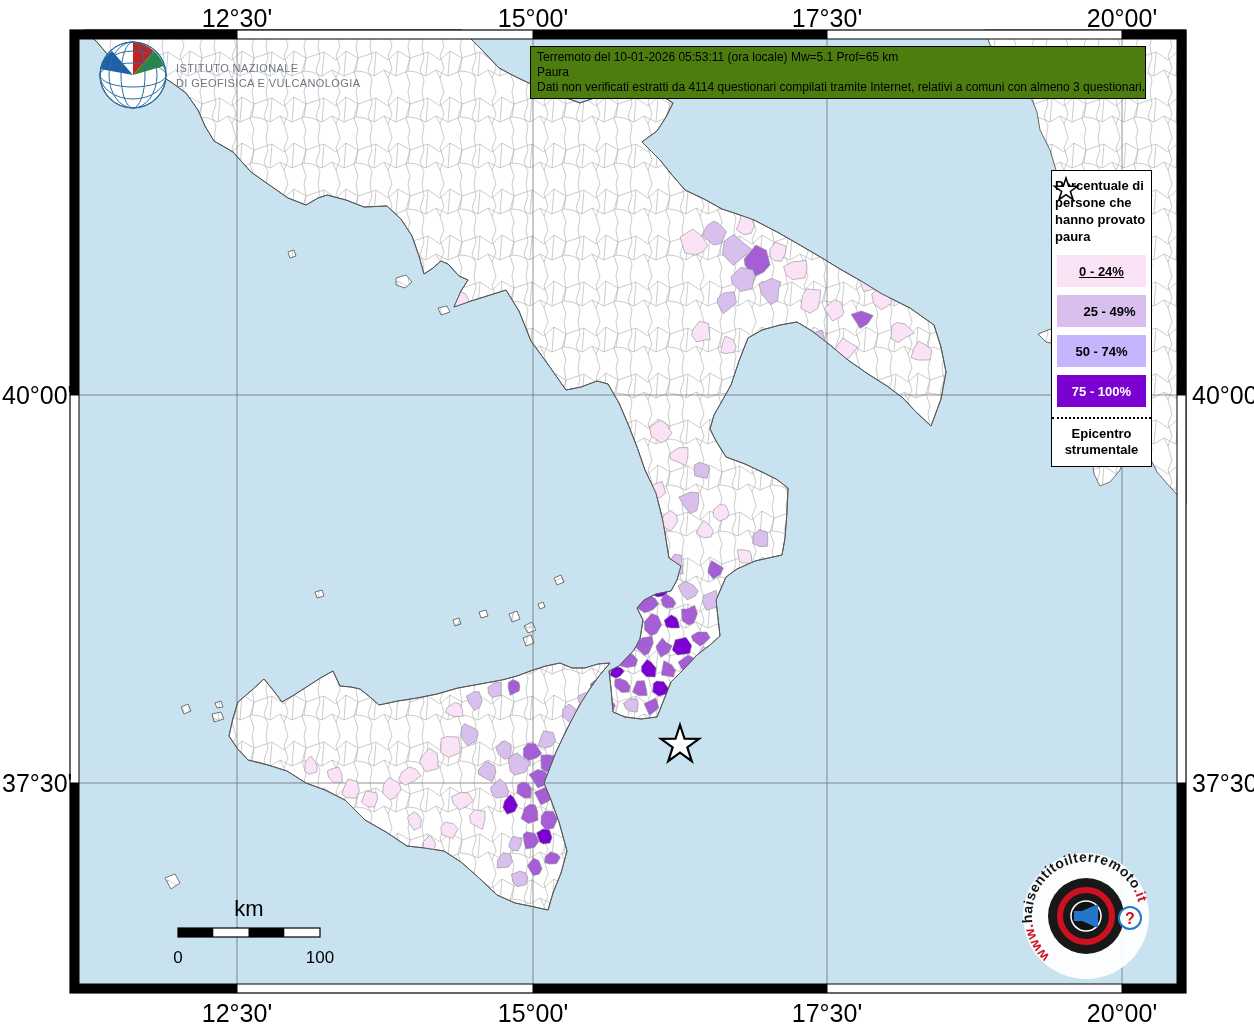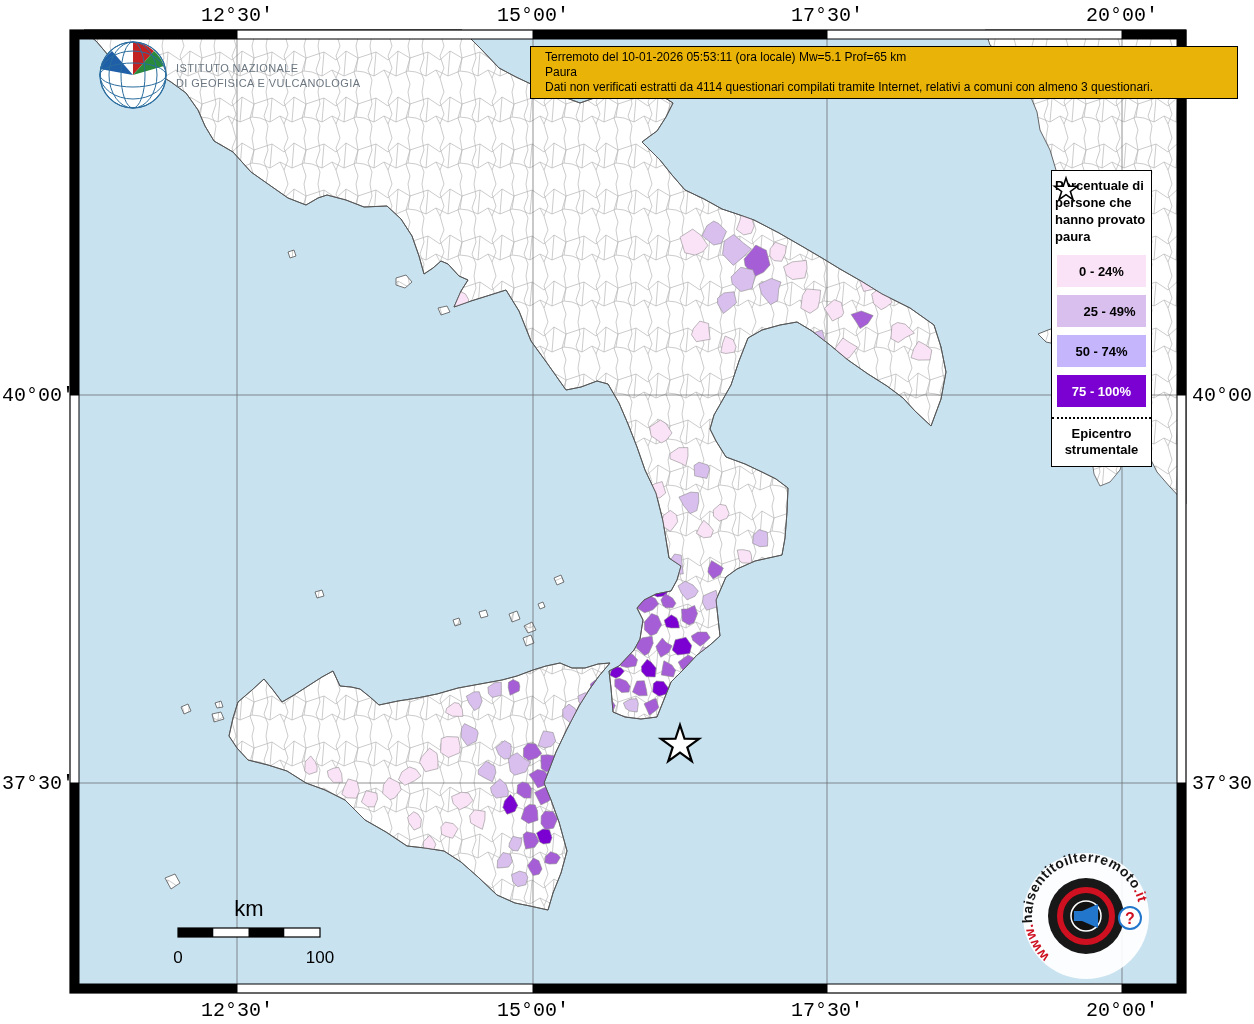--- a/index.html
+++ b/index.html
@@ -1,26 +1,26 @@
 <!DOCTYPE html>
 <html><head>
 <meta charset="utf-8">
 <style>
   html,body{margin:0;padding:0;background:#ffffff;}
   .page{position:relative;width:1254px;height:1024px;background:#ffffff;
         font-family:"Liberation Sans",sans-serif;overflow:hidden;}
   .page svg{position:absolute;left:0;top:0;}
   svg text{font-family:"Liberation Sans",sans-serif;}
-  .ax{position:absolute;font-size:20px;color:#000;white-space:nowrap;font-family:Liberation Mono, monospace;}
+  .ax{position:absolute;font-size:25px;color:#000;white-space:nowrap;}
   .ax-top{top:4px;transform:translateX(-50%);}
   .ax-bottom{top:999px;transform:translateX(-50%);}
   .ax-left{left:2px;width:62px;text-align:right;transform:translateY(-50%);}
   .ax-right{left:1192px;transform:translateY(-50%);}
-  .info-box{position:absolute;left:530px;top:46px;width:708px;box-sizing:border-box;
-            background:#eab308;border:1px solid #000;padding:3px 14px;
+  .info-box{position:absolute;left:530px;top:46px;width:616px;box-sizing:border-box;
+            background:#4d7c0f;border:1px solid #000;padding:3px 6px;
             font-size:12px;line-height:15px;color:#000;}
   .info-box div{white-space:nowrap;}
   .legend{position:absolute;left:1051px;top:170px;width:101px;box-sizing:border-box;
           background:#ffffff;border:1px solid #000;color:#000;}
   .legend-head{padding:6px 3px 2px 3px;}
   .legend-title{font-weight:bold;font-size:13px;line-height:17px;text-align:left;}
   .swatch{height:32px;margin:8px 5px 0 5px;display:flex;align-items:center;justify-content:center;
           font-weight:bold;font-size:13px;}
   .legend-items{padding-bottom:10px;}
   .epi-box{border-top:2px dotted #000;padding:7px 3px 8px 3px;text-align:center;}
@@ -299,21 +299,21 @@
     <div>Terremoto del 10-01-2026 05:53:11 (ora locale) Mw=5.1 Prof=65 km</div>
     <div>Paura</div>
     <div>Dati non verificati estratti da 4114 questionari compilati tramite Internet, relativi a comuni con almeno 3 questionari.</div>
   </div>
 
   <div class="legend">
     <div class="legend-head">
       <div class="legend-title">Percentuale di persone che hanno provato paura</div>
     </div>
     <div class="legend-items">
-        <div class="swatch" style="background: rgb(251, 227, 247); color: rgb(0, 0, 0);">0 - 24%</div>
+        <div class="swatch" style="background: rgb(251, 227, 247); color: rgb(0, 0, 0); text-decoration: underline;">0 - 24%</div>
         <div class="swatch" style="background: rgb(217, 191, 238); color: rgb(0, 0, 0); padding-left: 16px;">25 - 49%</div>
         <div class="swatch" style="background: #c4b5fd; color: rgb(0, 0, 0);">50 - 74%</div>
         <div class="swatch" style="background: rgb(123, 0, 210); color: rgb(255, 255, 255);">75 - 100%</div>
       </div>
     <div class="epi-box">
       <div class="epi-title">Epicentro strumentale</div>
       <svg class="epi-star" width="28" height="28" viewBox="0 0 28 28">
         <polygon fill="#ffffff" stroke="#000" stroke-width="1.6" points="14.00,3.00 16.72,11.26 25.41,11.29 18.39,16.43 21.05,24.71 14.00,19.62 6.95,24.71 9.61,16.43 2.59,11.29 11.28,11.26"></polygon>
       </svg>
     </div>

